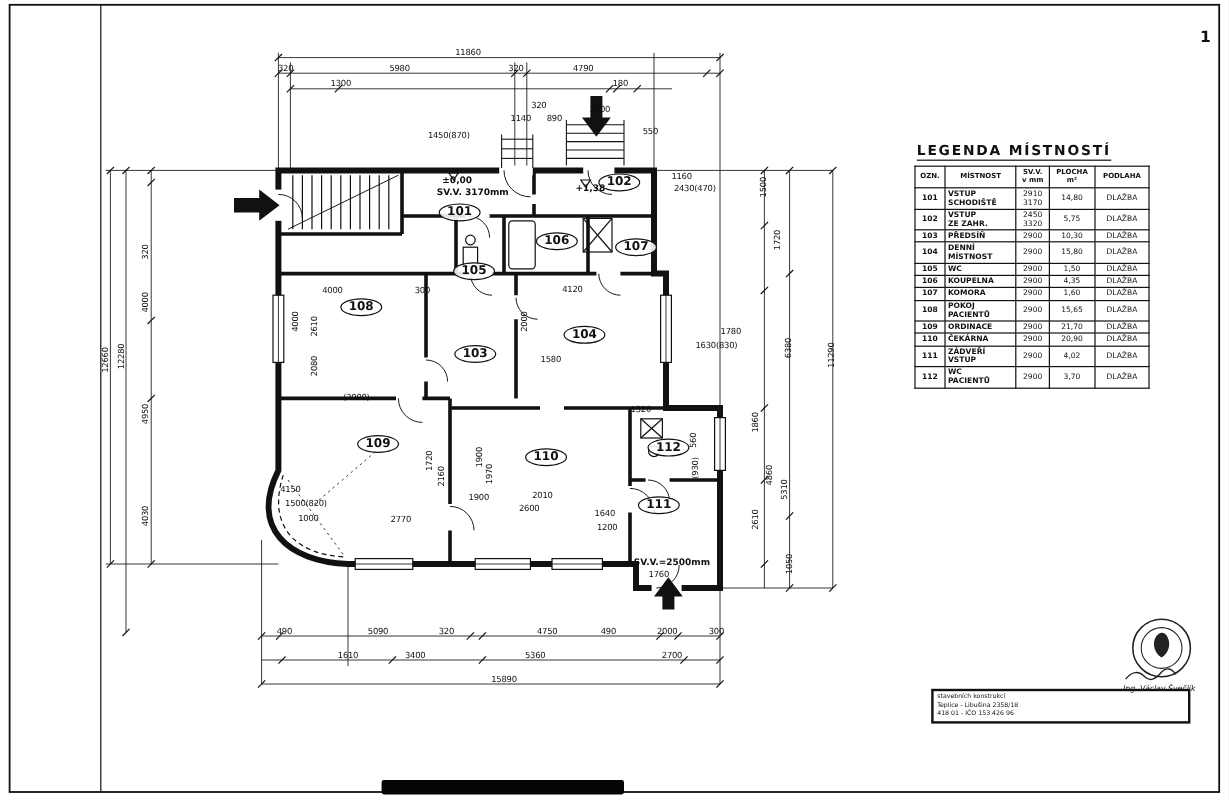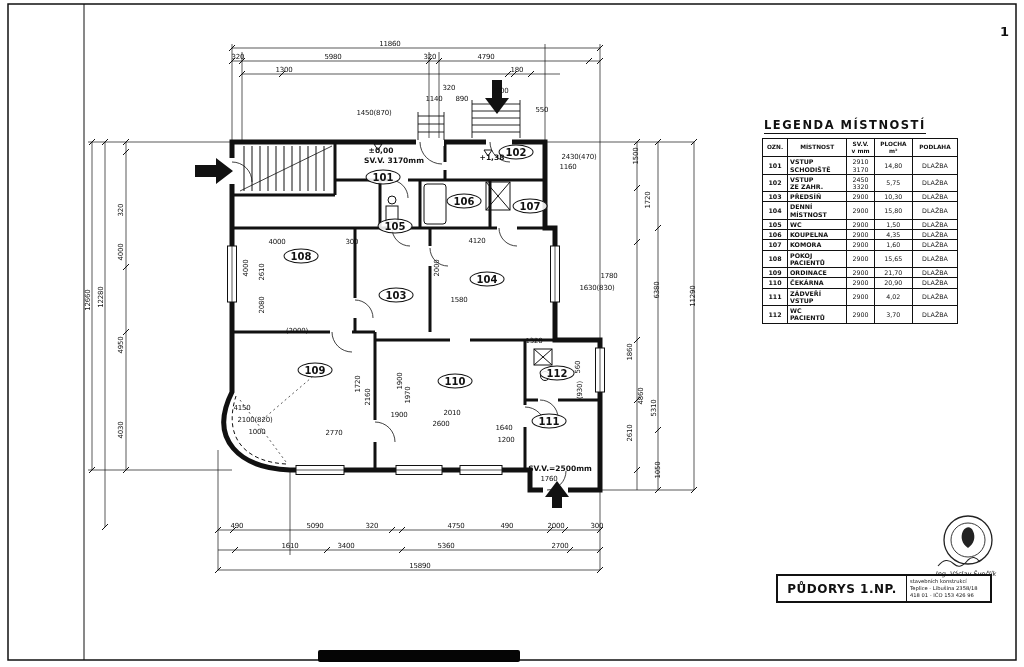--- a/index.html
+++ b/index.html
@@ -291,21 +291,21 @@
       <span class="dim" style="left: 430px; top: 57px;">320</span>
       <span class="dim" style="left: 486px; top: 57px;">4790</span>
       <span class="dim" style="left: 284px; top: 70px;">1300</span>
       <span class="dim" style="left: 517px; top: 70px;">180</span>
       <span class="dim" style="left: 542px; top: 70px; margin-top: 40px;">550</span>
       <span class="dim" style="left: 374px; top: 113px;">1450(870)</span>
       <span class="dim" style="left: 434px; top: 99px;">1140</span>
       <span class="dim" style="left: 462px; top: 99px;">890</span>
       <span class="dim" style="left: 449px; top: 88px;">320</span>
       <span class="dim" style="left: 500px; top: 91px;">2900</span>
-      <span class="dim" style="left: 568px; top: 147px; margin-top: 20px;">1160</span>
+      <span class="dim" style="left: 568px; top: 147px;">1160</span>
       <span class="dim" style="left: 579px; top: 157px;">2430(470)</span>
       <span class="dim v" style="left: 88px; top: 300px;">12660</span>
       <span class="dim v" style="left: 101px; top: 297px;">12280</span>
       <span class="dim v" style="left: 121px; top: 210px;">320</span>
       <span class="dim v" style="left: 121px; top: 252px;">4000</span>
       <span class="dim v" style="left: 121px; top: 345px;">4950</span>
       <span class="dim v" style="left: 121px; top: 430px;">4030</span>
       <span class="dim v" style="left: 246px; top: 268px;">4000</span>
       <span class="dim v" style="left: 262px; top: 272px;">2610</span>
       <span class="dim v" style="left: 262px; top: 305px;">2080</span>
@@ -343,21 +343,21 @@
       <span class="dim v" style="left: 580px; top: 390px;">(930)</span>
       <span class="dim v" style="left: 358px; top: 384px;">1720</span>
       <span class="dim v" style="left: 368px; top: 397px;">2160</span>
       <span class="dim v" style="left: 400px; top: 381px;">1900</span>
       <span class="dim v" style="left: 408px; top: 395px;">1970</span>
       <span class="dim" style="left: 399px; top: 415px;">1900</span>
       <span class="dim" style="left: 452px; top: 413px;">2010</span>
       <span class="dim" style="left: 441px; top: 424px;">2600</span>
       <span class="dim" style="left: 334px; top: 433px;">2770</span>
       <span class="dim" style="left: 242px; top: 408px;">4150</span>
-      <span class="dim" style="left: 255px; top: 420px;">2100(820)</span>
+      <span class="dim" style="left: 255px; top: 420px;">1500(820)</span>
       <span class="dim" style="left: 257px; top: 432px;">1000</span>
       <span class="dim" style="left: 504px; top: 428px;">1640</span>
       <span class="dim" style="left: 506px; top: 440px;">1200</span>
       <span class="dim" style="left: 549px; top: 479px;">1760</span>
       <span class="note" style="left: 381px; top: 150px;">±0,00</span>
       <span class="note" style="left: 394px; top: 160px;">SV.V. 3170mm</span>
       <span class="note" style="left: 492px; top: 157px;">+1,38</span>
       <span class="note" style="left: 560px; top: 468px;">SV.V.=2500mm</span>
     </div>
 
@@ -467,21 +467,20 @@
             <td>2900</td>
             <td>3,70</td>
             <td>DLAŽBA</td>
           </tr>
         </tbody>
     </table>
   </div>
 
   <div class="title-block">
     <div class="tb-row">
-      <div class="tb-title">PŮDORYS 1.NP.</div>
       <div class="tb-office">
         <div>stavebních konstrukcí</div>
         <div>Teplice - Libušina 2358/18</div>
         <div>418 01 - IČO 153 426 96</div>
       </div>
     </div>
   </div>
 
   <div class="stamp-name">Ing. Václav Švečlík</div>
   <div class="page-number">1</div>

